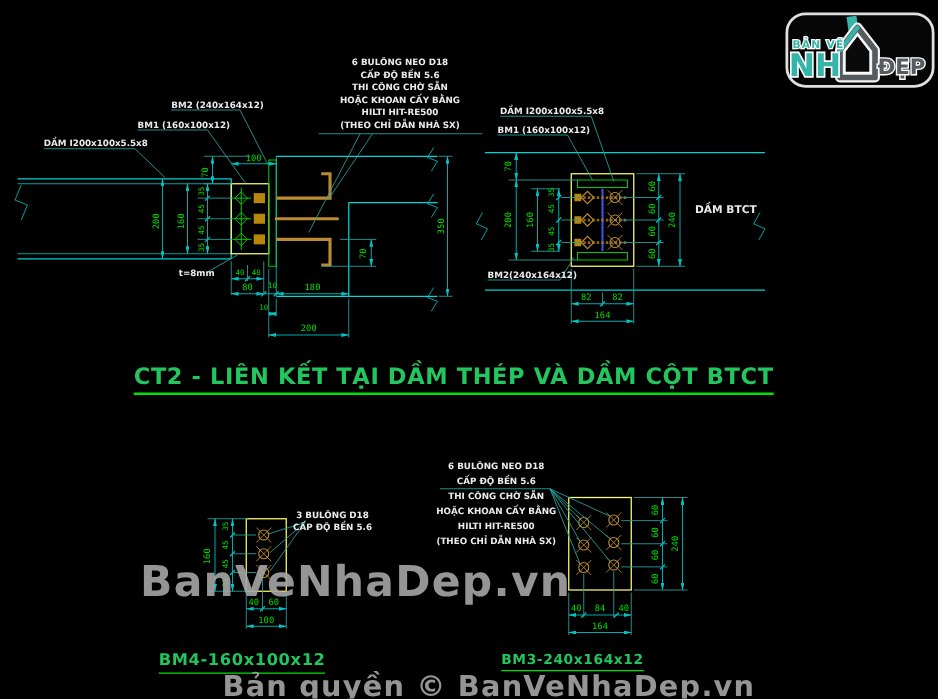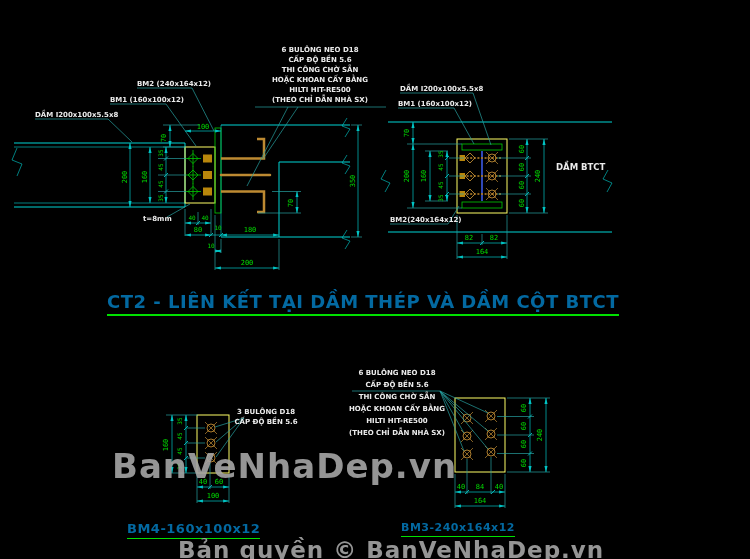--- a/index.html
+++ b/index.html
@@ -16,21 +16,21 @@
   .org{stroke:#bd8a32;fill:none}
   .tick{stroke:#00c4c4;stroke-width:.9;fill:none}
   
   text{user-select:none}
   .td{fill:#00dc00;font-family:"DejaVu Sans Mono",monospace;font-size:7px;text-anchor:middle}
   .ts{font-size:6px}
   .tw{fill:#ebebeb;font-family:"DejaVu Sans",sans-serif;font-weight:bold;font-size:7px;text-anchor:middle}
   .twl{text-anchor:start}
   .tbig{font-size:8.5px}
   
-  .title{position:absolute;color:#0369a1;font-weight:bold;letter-spacing:.5px;
+  .title{position:absolute;color:#22c55e;font-weight:bold;letter-spacing:.5px;
          border-bottom:2px solid #00e100;padding-bottom:2px;white-space:nowrap;
          font-family:"DejaVu Sans",sans-serif;}
   .wm{position:absolute;color:rgba(165,165,165,.9);font-weight:bold;letter-spacing:1px;
       white-space:nowrap;font-family:"DejaVu Sans",sans-serif;}
   .logo{position:absolute;left:628px;top:2px;width:120px;height:74px;}
 </style>
 </head>
 <body>
 
 <div id="stage">
@@ -347,14 +347,27 @@
 </svg>
 
 <div class="title" style="left:107px;top:291px;font-size:18px;">CT2 - LIÊN KẾT TẠI DẦM THÉP VÀ DẦM CỘT BTCT</div>
 
 <div class="title" style="left:127px;top:521px;font-size:13px;border-bottom-width:1.5px;">BM4-160x100x12</div>
 <div class="title" style="left:401px;top:521px;font-size:11px;border-bottom-width:1.5px;">BM3-240x164x12</div>
 
 <div class="wm" style="left:112px;top:446px;font-size:34px;">BanVeNhaDep.vn</div>
 <div class="wm" style="left:178px;top:513px;font-size:23px;margin-top:24px;">Bản quyền © BanVeNhaDep.vn</div>
 
-
+<div class="logo">
+  <svg width="120" height="74" viewBox="0 0 120 74">
+    <rect x="1.5" y="9" width="117" height="58" rx="15" fill="#060606" stroke="#e0e0e0" stroke-width="2.2"></rect>
+    <rect x="50" y="11" width="8" height="13" fill="#35b5a9" transform="rotate(-8 54 17)"></rect>
+    <path d="M44,38 L58,20 L72,38 L72,60 L44,60 Z" fill="#0a0a0a" stroke="#f2f2f2" stroke-width="8" stroke-linejoin="round"></path>
+    <path d="M44,38 L58,20 L72,38 L72,60 L44,60 Z" fill="none" stroke="#565b5f" stroke-width="4.5" stroke-linejoin="round"></path>
+    <path d="M48,39 L58,26 L68,39 L68,56 L48,56 Z" fill="none" stroke="#ffffff" stroke-width="1.1"></path>
+    <path d="M44,38 L58,20" stroke="#35b5a9" stroke-width="3.5" stroke-linecap="round"></path>
+    <text x="6" y="36" font-family="DejaVu Sans, sans-serif" font-weight="bold" font-size="8.5" fill="#35b5a9" stroke="#ffffff" stroke-width="2" paint-order="stroke" letter-spacing="1">BẢN VẼ</text>
+    <text x="3" y="59" font-family="DejaVu Sans, sans-serif" font-weight="bold" font-size="25" fill="#35b5a9" stroke="#ffffff" stroke-width="2.6" paint-order="stroke">NH</text>
+    <text x="74" y="57" font-family="DejaVu Sans, sans-serif" font-weight="bold" font-size="17" fill="#565b5f" stroke="#ffffff" stroke-width="2.2" paint-order="stroke">ĐẸP</text>
+  </svg>
 </div>
 
+</div>
+
 </body></html>

